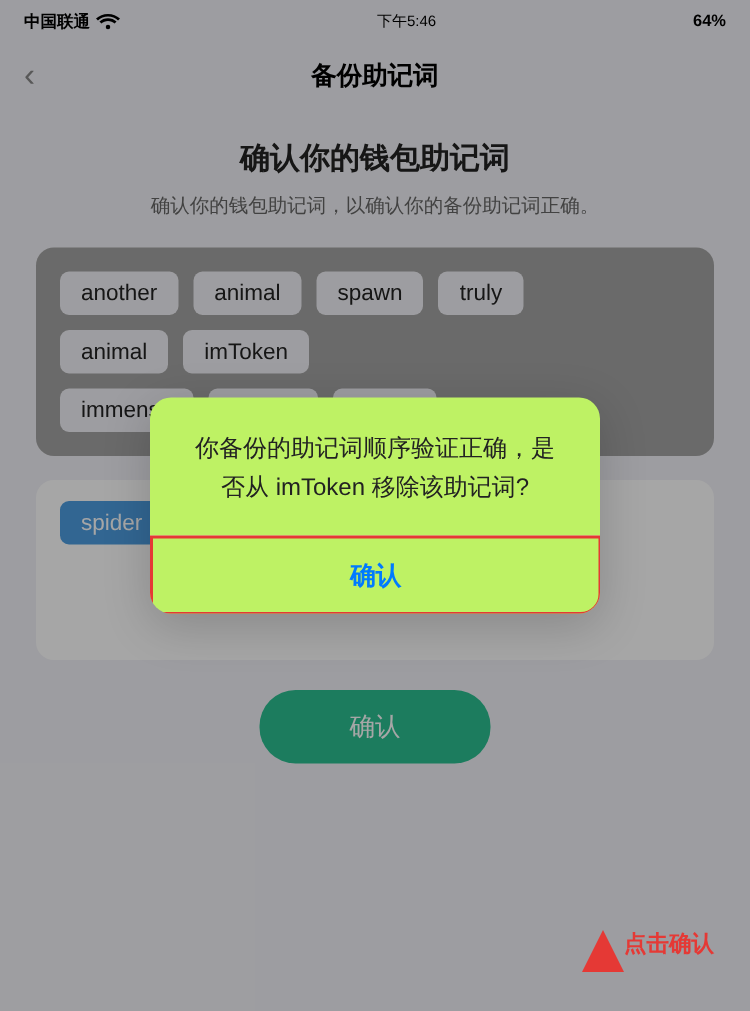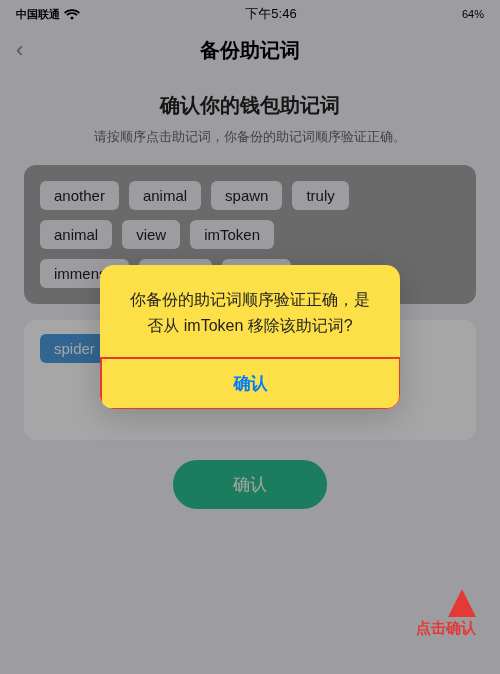--- a/index.html
+++ b/index.html
@@ -15,34 +15,34 @@
     
     .status-bar {
       display: flex;
       justify-content: space-between;
       align-items: center;
       padding: 0 16px;
       height: 28px;
       background: #f2f2f7;
     }
     .status-left { font-size: 11px; font-weight: 600; display: flex; align-items: center; gap: 4px; }
-    .status-center { font-size: 13px; font-weight: 500; }
-    .status-right { font-size: 11px; font-weight: 400; display: flex; align-items: flex-start; gap: 4px; }
+    .status-center { font-size: 10px; font-weight: 500; }
+    .status-right { font-size: 11px; font-weight: 700; display: flex; align-items: flex-start; gap: 4px; }
 
     
     .nav-bar {
       display: flex;
       align-items: center;
       justify-content: center;
       height: 44px;
       background: #f2f2f7;
       position: relative;
     }
     .nav-title {
-      font-size: 20px;
+      font-size: 17px;
       font-weight: 600;
       color: #000;
     }
     .nav-back {
       position: absolute;
       left: 16px;
       font-size: 22px;
       color: #888;
       cursor: pointer;
     }
@@ -130,21 +130,21 @@
       top: 0; left: 0; right: 0; bottom: 0;
       background: rgba(0,0,0,0.35);
       display: flex;
       align-items: center;
       justify-content: center;
       z-index: 100;
     }
 
     
     .dialog {
-      background: #fde047;
+      background: #bef264;
       border-radius: 14px;
       width: 300px;
       overflow: hidden;
       box-shadow: 0 8px 32px rgba(0,0,0,0.18);
     }
     .dialog-body {
       padding: 22px 24px 18px;
       text-align: center;
     }
     .dialog-message {
@@ -173,24 +173,23 @@
       font-weight: 600;
       border: 2px solid #e53935;
       border-radius: 0 0 14px 0;
       margin: -1px -1px -1px 0;
     }
 
     
     .arrow-annotation {
       position: absolute;
       right: 24px;
-      bottom: 36px;
-      display: flex;
-      flex-direction: column;
-      align-items: flex-end;
+      bottom: 24px;
+      display: flex;
+      align-items: flex-start;
       z-index: 200;
     }
     .arrow-up {
       width: 0; height: 0;
       border-left: 14px solid transparent;
       border-right: 14px solid transparent;
       border-bottom: 28px solid #e53935;
       margin-bottom: 2px;
     }
     .arrow-label {
@@ -218,32 +217,31 @@
   </div>
 </div>
 
 <div class="nav-bar">
   <span class="nav-back">‹</span>
   <span class="nav-title">备份助记词</span>
 </div>
 
 <div class="main-content">
   <div class="page-title">确认你的钱包助记词</div>
-  <div class="page-subtitle">请按顺序点击助记词，你备份的助记词顺序验证正确。</div>
+  <div class="page-subtitle">确认你的钱包助记词，以确认你的备份助记词正确。</div>
 
   <div class="word-grid">
     <div class="word-row">
       <button class="word-chip">another</button>
       <button class="word-chip">animal</button>
       <button class="word-chip">spawn</button>
       <button class="word-chip">truly</button>
     </div>
     <div class="word-row">
       <button class="word-chip">animal</button>
-      <button class="word-chip">view</button>
       <button class="word-chip">imToken</button>
     </div>
     <div class="word-row">
       <button class="word-chip">immense</button>
       <button class="word-chip">certain</button>
       <button class="word-chip">spider</button>
     </div>
   </div>
 
   <div class="selected-area">

